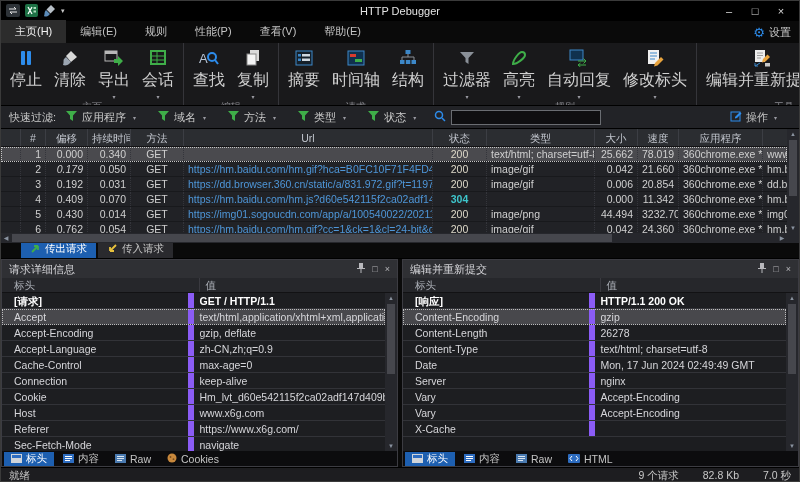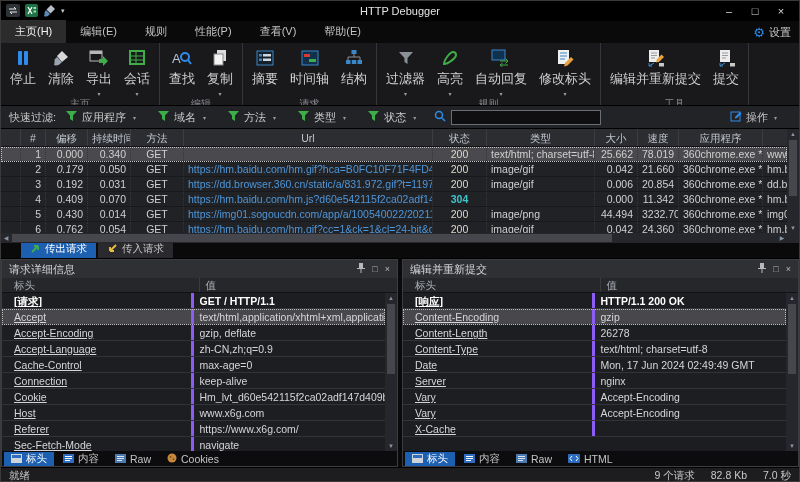--- a/index.html
+++ b/index.html
@@ -21,21 +21,21 @@
   .mtab.sel{background:#2c2c2c;color:#f2f2f2;}
   .settings{position:absolute;right:8px;top:4px;display:flex;align-items:center;gap:4px;color:#c8c8c8;}
   .gear{color:var(--accent);font-size:13px;line-height:13px;}
 
   
   .ribbon{height:63px;background:#19191b;display:flex;border-bottom:1px solid #000;overflow:hidden;}
   .rgroup{display:flex;flex-direction:column;border-right:1px solid #35353a;padding:2px 3px 0;}
   .rbtns{display:flex;flex:1;align-items:flex-start;}
   .rbtn{display:flex;flex-direction:column;align-items:center;padding:2px 6px 0;min-width:32px;}
   .ricon{height:22px;display:flex;align-items:center;justify-content:center;}
-  .rlabel{font-size:13px;color:#d0d0d0;white-space:nowrap;margin-top:1px;}
+  .rlabel{font-size:16px;color:#d0d0d0;white-space:nowrap;margin-top:1px;}
   .rcaret{font-size:6px;color:#9a9aa2;margin-top:2px;height:7px;}
   .rglabel{text-align:center;color:#8a8a90;font-size:10px;padding:0 0 2px;}
 
   
   .qfbar{height:23px;background:#222327;display:flex;align-items:center;padding:0 8px;border-bottom:1px solid #000;}
   .qflabel{color:#c8c8c8;margin-right:10px;}
   .qfilters{display:flex;gap:22px;align-items:center;}
   .qf{display:flex;align-items:center;gap:5px;color:#cccccc;}
   .qfcaret{font-size:6px;color:#9a9aa2;margin-left:2px;}
   .searchbox{display:flex;align-items:center;gap:5px;margin-left:18px;}
@@ -78,34 +78,34 @@
   .panel{flex:1;background:#1c1d20;border:1px solid #3c3c42;display:flex;flex-direction:column;min-width:0;}
   .vsplit{width:4px;background:#0a0a0a;}
   .phead{height:18px;background:#2f3034;display:flex;align-items:center;padding:0 7px;color:#d6d6da;}
   .pbtns{margin-left:auto;display:flex;gap:7px;color:#b4b4b8;align-items:center;font-size:9px;}
   .pcols{height:15px;display:flex;background:#26272b;color:#aeb2ba;font-size:10.5px;line-height:15px;border-bottom:1px solid #121214;}
   .pcol-name{width:50%;padding-left:12px;border-right:1px solid #3a3a40;}
   .pcol-val{flex:1;padding-left:6px;}
   .pbody{flex:1;position:relative;overflow:hidden;}
   .prows{margin-right:12px;}
   .hrow{display:flex;height:16px;line-height:16px;border-bottom:1px solid #323338;font-size:10.5px;background:#1d1e21;}
-  .hname{width:50%;padding-left:12px;border-right:3px solid #8b5cf6;color:#d6d6da;overflow:hidden;white-space:nowrap;text-decoration:underline;}
+  .hname{width:50%;padding-left:12px;border-right:6px solid #8b5cf6;color:#d6d6da;overflow:hidden;white-space:nowrap;}
   .hval{flex:1;padding:0 4px 0 6px;color:#d6d6da;overflow:hidden;white-space:nowrap;}
   .hrow.bold .hname,.hrow.bold .hval{font-weight:bold;color:#fff;}
   .hrow.sel{background:#48484c;outline:1px dotted #bcbcbc;outline-offset:-1px;}
   .pvscroll{right:0;top:0;bottom:0;width:12px;display:flex;flex-direction:column;}
   .pvscroll .sbthumb{margin:1px 2px;height:70px;}
   .pvscroll .spacer{flex:1;}
   .ptabbar{height:15px;background:#0c0c0e;display:flex;gap:2px;align-items:center;padding-left:2px;}
   .btab{display:flex;align-items:center;gap:4px;padding:0 7px;height:14px;color:#c4c4c4;font-size:10.5px;}
   .btab.sel{background:var(--selblue);color:#fff;}
 
   
   .statusbar{height:16px;background:#1d1d20;border-top:1px solid #000;display:flex;align-items:center;padding:0 8px;font-size:10.5px;color:#c8c8c8;}
-  .sbright{margin-left:auto;display:flex;gap:16px;}
+  .sbright{margin-left:auto;display:flex;gap:24px;}
 </style>
 </head>
 <body>
 
 <div class="win">
 
   <div class="titlebar">
     <div class="qat">
       <span><svg width="14" height="13">
             <rect width="14" height="13" rx="2" fill="#2e3338"></rect>

